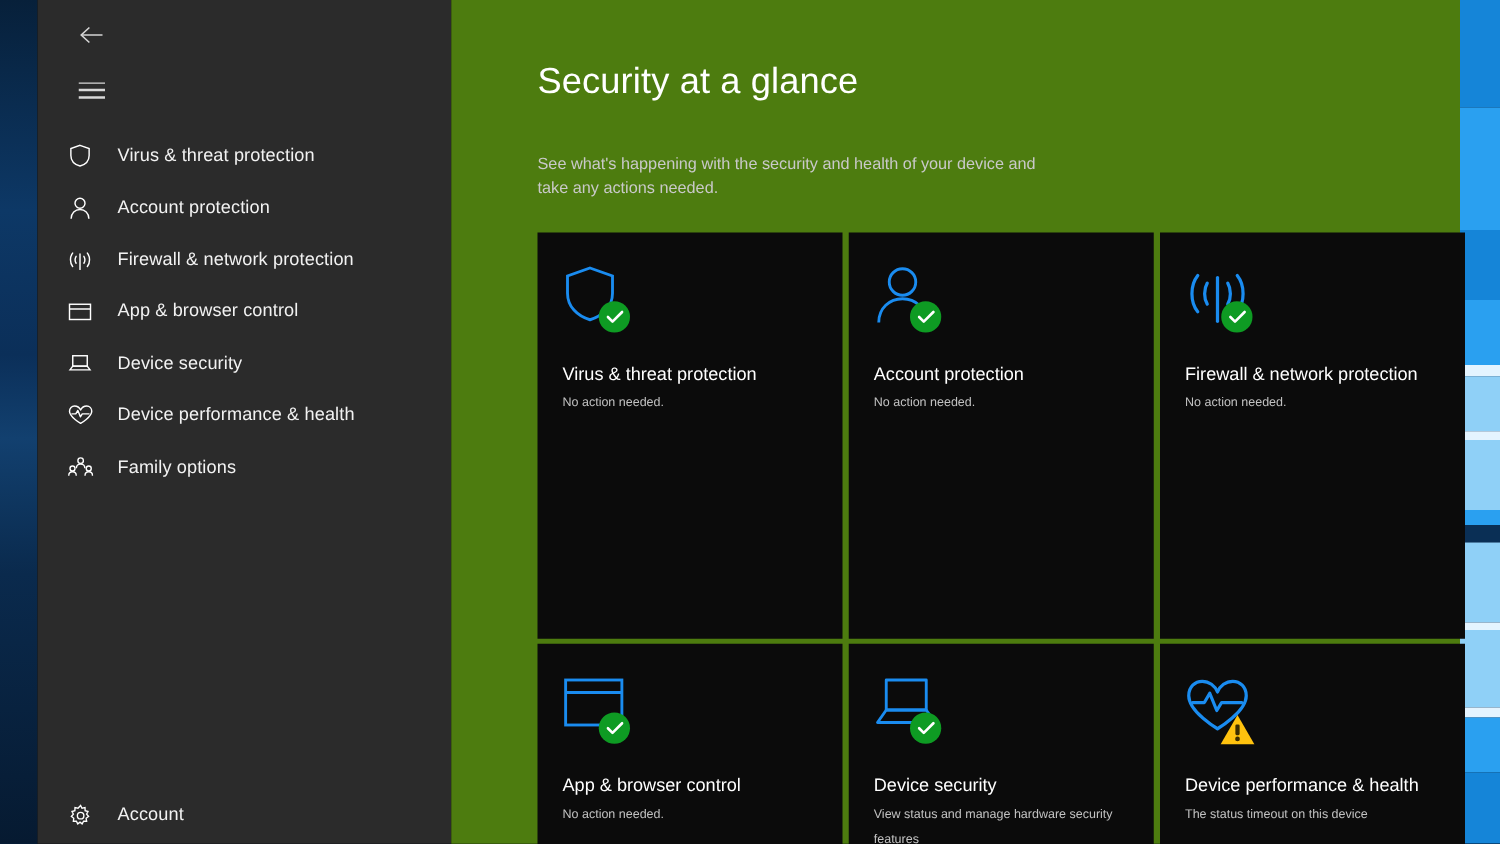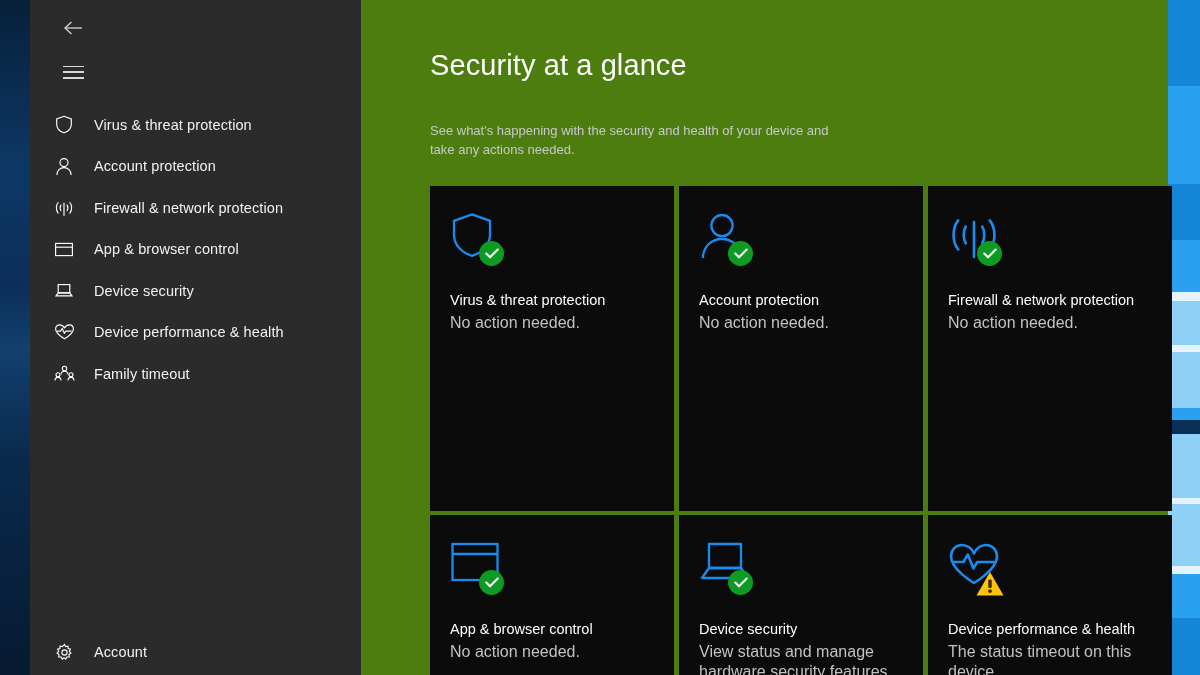--- a/index.html
+++ b/index.html
@@ -105,21 +105,21 @@
   }
   .card-icon { position:relative; width:56px; height:54px; margin-bottom:24px; }
   .card-icon .glyph { position:absolute; left:0; top:0; }
   .badge {
     position:absolute; right:2px; bottom:0px;
     width:25px; height:25px; border-radius:50%;
     background:#0e9b23; display:flex; align-items:center; justify-content:center;
   }
   .badge.warn { background:transparent; right:-1px; bottom:-2px; width:30px; height:27px; }
   .card-title { font-size:14.5px; color:#ffffff; line-height:20px; margin-bottom:3px; }
-  .card-desc  { font-size:16px; color:#c2c2c2; line-height:19.5px; }
+  .card-desc  { font-size:10px; color:#c2c2c2; line-height:19.5px; }
 </style>
 </head>
 <body>
 
 <div id="desktop">
   <div class="wall-left2"></div>
   <div class="wall-right">
     <div class="ray" style="top:0px;   height:86px;"></div>
     <div class="ray bright" style="top:86px;  height:98px;"></div>
     <div class="ray" style="top:184px; height:56px;"></div>
@@ -234,21 +234,21 @@
         <span class="navicon">
           <svg width="21" height="18" viewBox="0 0 21 18" fill="none" stroke="#ffffff" stroke-width="1.1">
             <circle cx="10.5" cy="3.5" r="2.2"></circle>
             <path d="M7.1 9.6 C7.1 7.6 8.6 6.3 10.5 6.3 C12.4 6.3 13.9 7.6 13.9 9.6"></path>
             <circle cx="4" cy="9.8" r="2"></circle>
             <path d="M1 15.5 C1 13.6 2.3 12.4 4 12.4 C5.7 12.4 7 13.6 7 15.5"></path>
             <circle cx="17" cy="9.8" r="2"></circle>
             <path d="M14 15.5 C14 13.6 15.3 12.4 17 12.4 C18.7 12.4 20 13.6 20 15.5"></path>
           </svg>
         </span>
-        <span class="navlabel">Family timeout</span>
+        <span class="navlabel">Family options</span>
       </div>
 
     </div>
 
     <div id="settings-item">
       <span class="navicon">
         <svg width="19" height="19" viewBox="0 0 19 19" fill="none" stroke="#ffffff" stroke-width="1.1">
           <circle cx="9.5" cy="9.5" r="2.6"></circle>
           <path d="M9.5 1.4 L10.6 3.6 L13 3.1 L13.1 5.6 L15.4 6.2 L14.3 8.4 L15.9 10.2 L13.9 11.6 L14.3 14 L11.9 14 L10.7 16.1 L9 14.7 L7.2 16.1 L6.1 14 L3.7 14 L4 11.6 L2.1 10.2 L3.7 8.4 L2.6 6.2 L4.9 5.6 L5 3.1 L7.4 3.6 Z"></path>
         </svg>

